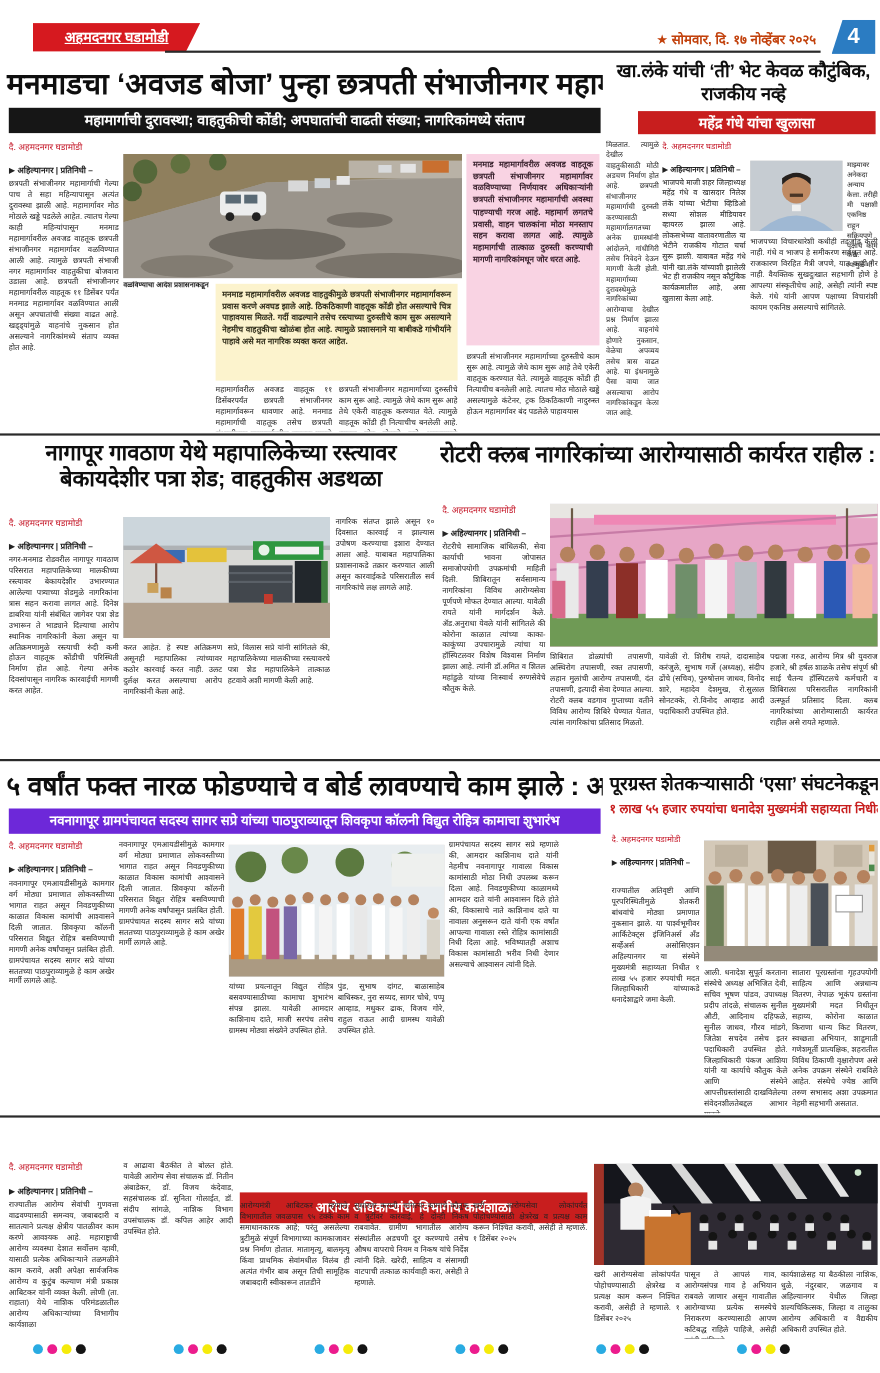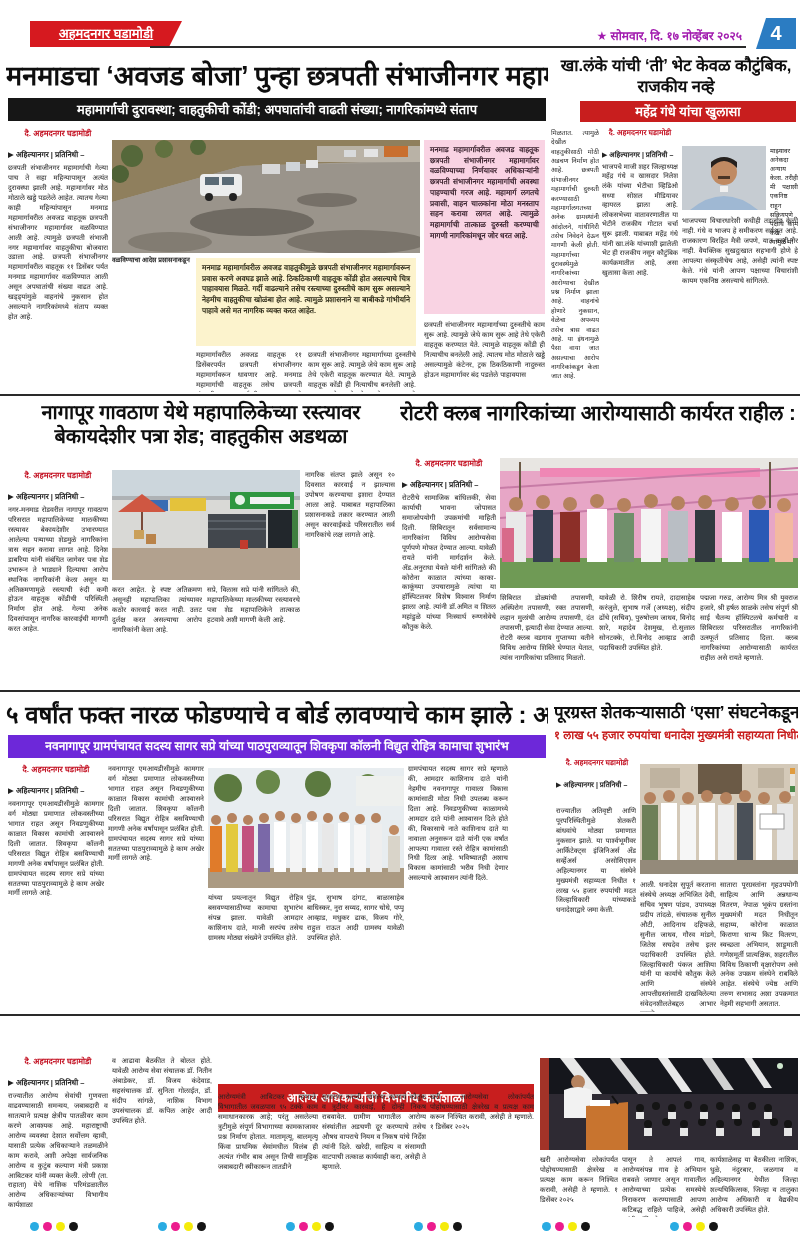--- a/index.html
+++ b/index.html
@@ -4,37 +4,37 @@
 <style>
   html,body{margin:0;padding:0;background:#ffffff;}
   .page{position:relative;width:800px;height:1248px;background:#fff;overflow:hidden;
         font-family:"Liberation Sans","DejaVu Sans",sans-serif;color:#1b1b1b;}
   .abs{position:absolute;}
   
   .edition-box{left:30px;top:21px;width:152px;height:26px;background:#d6191f;
     clip-path:polygon(0 0,100% 0,calc(100% - 13px) 100%,0 100%);
     color:#fff;font-weight:bold;font-size:13px;line-height:26px;text-align:center;}
   .edition-box span{text-decoration:underline;}
-  .date-line{right:58px;top:27px;font-size:12px;font-weight:bold;color:#a21caf;white-space:nowrap;}
+  .date-line{right:58px;top:27px;font-size:12px;font-weight:bold;color:#c2410c;white-space:nowrap;}
   .page-num{left:756px;top:18px;width:40px;height:31px;background:#2b7cc2;color:#fff;
     font-size:20px;font-weight:bold;text-align:center;line-height:31px;
     clip-path:polygon(10px 0,100% 0,100% 100%,0 100%);}
   .head-rule{left:150px;top:46px;width:596px;height:2px;background:#2a2a2a;}
   
   .hl{font-weight:bold;color:#0e0e0e;text-align:center;}
   .nowrap{white-space:nowrap;overflow:hidden;}
   .strip{color:#fff;font-weight:bold;text-align:center;overflow:hidden;white-space:nowrap;}
   .strip.black{background:#161616;}
   .strip.red{background:#c81e1e;}
   .strip.pink{background:#6d28d9;}
   .kicker{background:#c81e1e;color:#fff;font-weight:bold;text-align:center;overflow:hidden;}
   .redsub{color:#c81e1e;font-weight:bold;text-align:center;white-space:nowrap;overflow:hidden;}
   
   .col{position:absolute;font-size:7px;line-height:1.42;text-align:justify;overflow:hidden;color:#222;}
-  .byline{color:#c41425;font-weight:bold;font-size:8px;text-align:center;margin-bottom:2px;}
+  .byline{color:#c41425;font-weight:normal;font-size:8px;margin-bottom:2px;}
   .dateline{font-weight:bold;font-size:7.5px;margin-bottom:2px;margin-top:11px;}
   .note{position:absolute;font-size:7.4px;font-weight:bold;line-height:1.45;text-align:justify;
         overflow:hidden;padding:5px 6px;box-sizing:border-box;color:#33301c;}
   .note.yellow{background:#fcf3cd;}
   .note.pinkbg{background:#f9d3e3;color:#3c2430;}
   .caption{position:absolute;font-size:6.5px;font-weight:bold;color:#222;line-height:1.3;overflow:hidden;}
   .hrule{position:absolute;left:0;width:800px;height:2px;background:#2a2a2a;}
   .photo{position:absolute;overflow:hidden;background:#cfcfcf;}
   .photo svg{display:block;width:100%;height:100%;}
   

